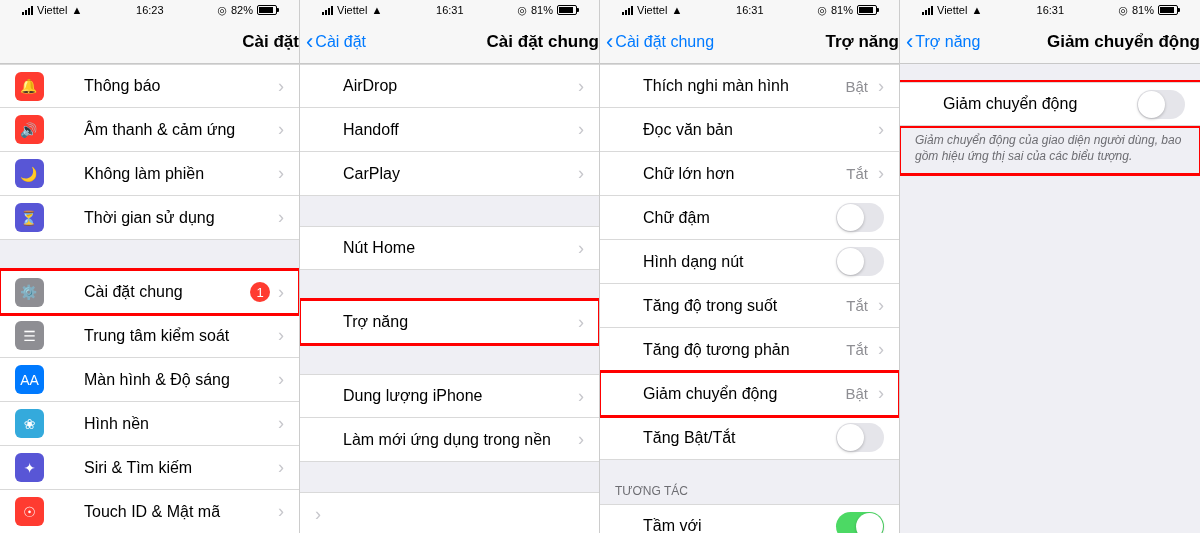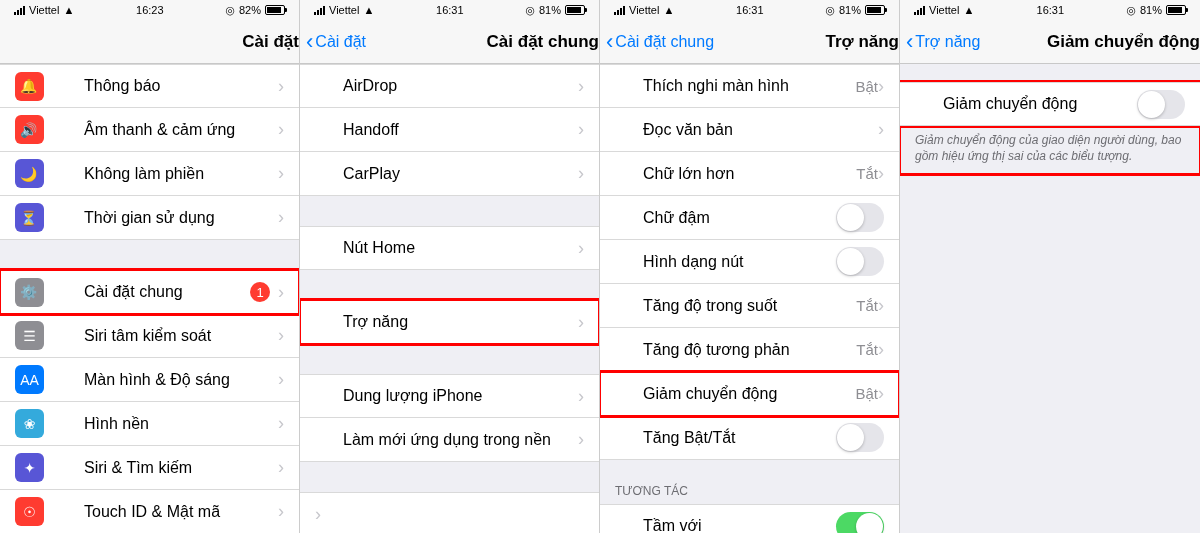--- a/index.html
+++ b/index.html
@@ -20,21 +20,21 @@
   flex-direction: column;
   position: relative;
 }
 .pane:last-child { border-right: none; }
 .status-bar {
   height: 20px;
   display: flex;
   justify-content: space-between;
   align-items: center;
   font-size: 11px;
-  padding: 0 14px;
+  padding: 0 22px;
   background: #f7f7f7;
   color: #000;
 }
 .status-left, .status-right { display: flex; align-items: center; gap: 4px; }
 .nav-bar {
   height: 44px;
   background: #f7f7f7;
   border-bottom: 0.5px solid #c8c8c8;
   display: flex;
   align-items: center;
@@ -99,21 +99,21 @@
   align-items: center;
   justify-content: center;
   font-size: 16px;
   color: #fff;
   flex-shrink: 0;
 }
 .row .label { flex: 1; margin-left: 28px; }
 .row .detail {
   color: #8e8e93;
   font-size: 15px;
-  margin-right: 0;
+  margin-right: 10px;
 }
 .chevron {
   color: #c7c7cc;
   font-size: 18px;
 }
 .badge {
   background: #ff3b30;
   color: #fff;
   border-radius: 10px;
   min-width: 20px;
@@ -227,21 +227,21 @@
       <div class="group-gap"></div>
       <div>
         <div class="row highlight">
           <div class="icon" style="background: rgb(142, 142, 147); font-size: 14px;">⚙️</div>
           <div class="label">Cài đặt chung</div>
           <div class="badge">1</div>
           <span class="chevron">›</span>
         </div>
         <div class="row">
           <div class="icon" style="background: rgb(142, 142, 147); font-size: 14px;">☰</div>
-          <div class="label">Siri tâm kiểm soát</div>
+          <div class="label">Trung tâm kiểm soát</div>
           <span class="chevron">›</span>
         </div>
         <div class="row">
           <div class="icon" style="background: rgb(0, 122, 255); font-size: 14px;">AA</div>
           <div class="label">Màn hình &amp; Độ sáng</div>
           <span class="chevron">›</span>
         </div>
         <div class="row">
           <div class="icon" style="background: rgb(52, 170, 220); font-size: 14px;">❀</div>
           <div class="label">Hình nền</div>

